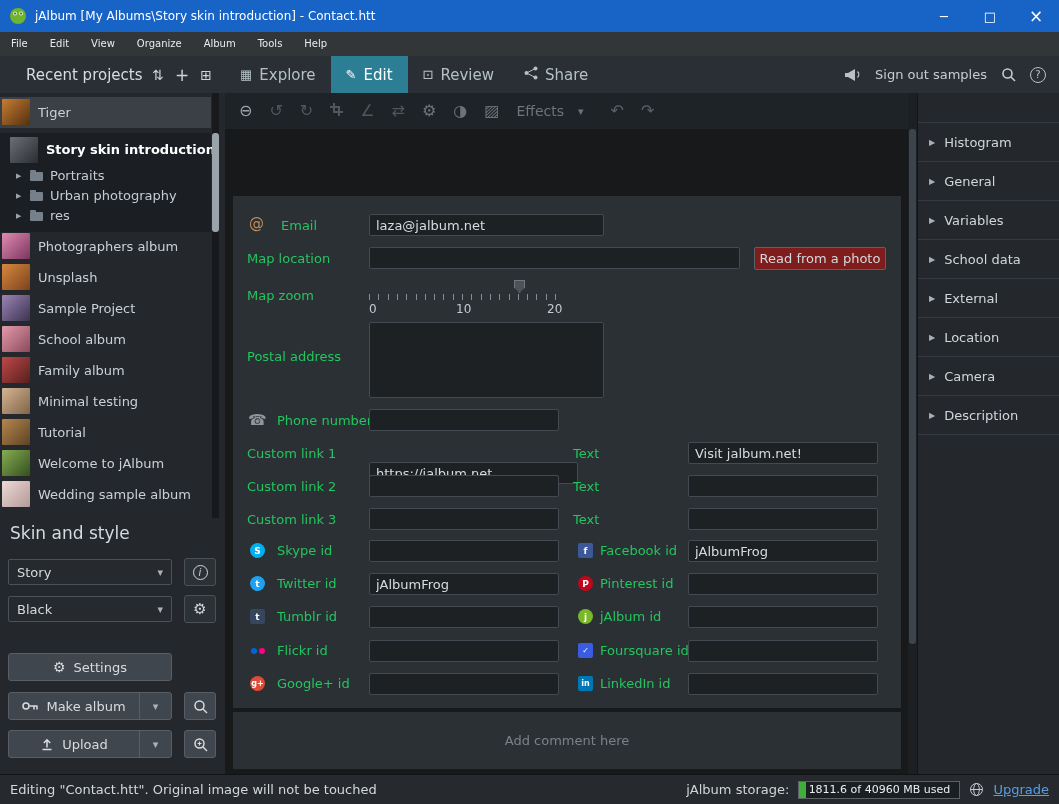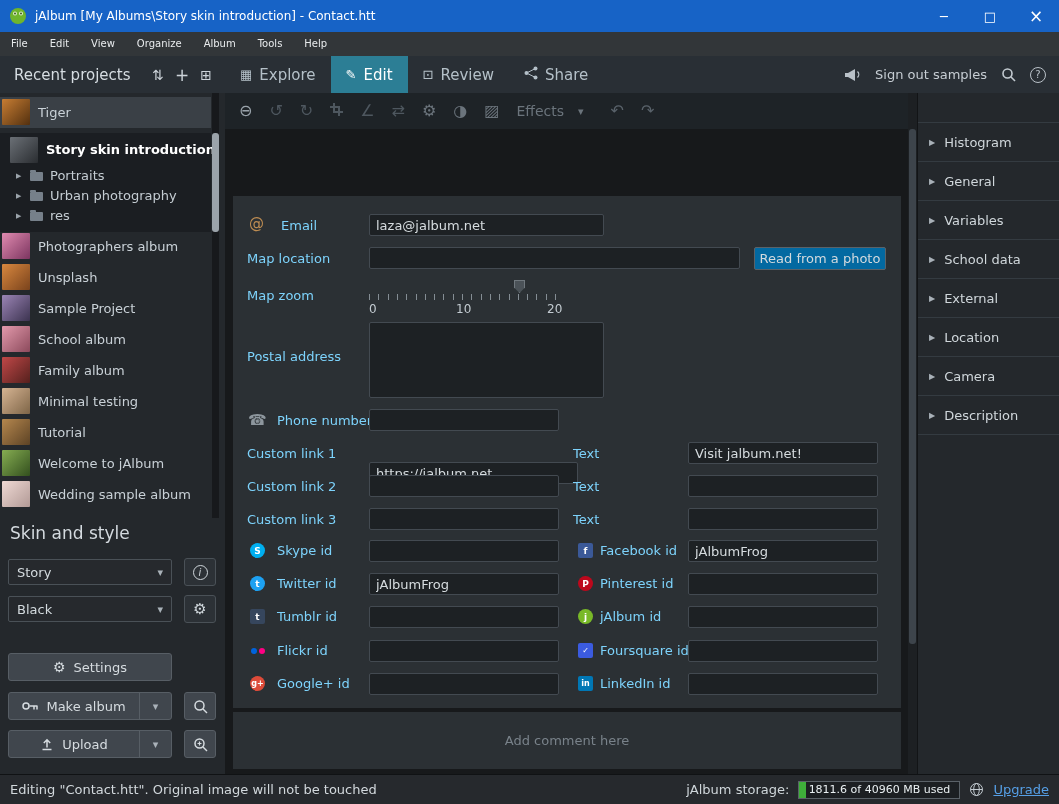--- a/index.html
+++ b/index.html
@@ -15,21 +15,21 @@
   .win-btn { width:46px; height:32px; display:flex; align-items:center; justify-content:center; font-size:13px; color:#fff; }
   .win-btn.close { font-size:17px; }
 
   
   .menubar { position:absolute; left:0; top:32px; width:1059px; height:24px; background:#323639; display:flex; align-items:center; }
   .menu-item { padding:0 11px; font-size:10px; color:#e8ebed; line-height:24px; }
 
   
   .topbar { position:absolute; left:0; top:56px; width:1059px; height:37px; background:#292f35; }
   .recent-header { position:absolute; left:0; top:0; width:225px; height:37px; display:flex; align-items:center; }
-  .recent-title { margin-left:14px; font-size:15px; color:#d6dde2; }
+  .recent-title { margin-left:26px; font-size:15px; color:#d6dde2; }
   .recent-icons { margin-left:auto; display:flex; align-items:center; gap:11px; padding-right:13px; color:#ccd3d9; }
   .recent-icons span { font-size:14px; }
   .tabs { position:absolute; left:225px; top:0; height:37px; display:flex; }
   .tab { display:flex; align-items:center; gap:7px; padding:0 15px; font-size:15px; color:#b4c0c8; }
   .tab .tab-ico { font-size:13px; }
   .tab.active { background:#2c7e95; color:#fff; }
   .topbar-right { position:absolute; right:0; top:0; height:37px; display:flex; align-items:center; gap:14px; padding-right:13px; }
   .signout { font-size:13px; color:#c6cdd3; }
   .help-circle { width:16px; height:16px; border:1.5px solid #b9c1c8; border-radius:50%; display:flex; align-items:center; justify-content:center; font-size:10px; color:#b9c1c8; }
 
@@ -72,25 +72,25 @@
   .crop-glyph::before { content:""; position:absolute; left:3px; top:0; bottom:3px; right:0; border-left:2px solid currentColor; border-bottom:2px solid currentColor; }
   .crop-glyph::after { content:""; position:absolute; left:0; top:3px; right:3px; bottom:0; border-right:2px solid currentColor; border-top:2px solid currentColor; }
   .tb-effects { display:flex; align-items:center; gap:14px; color:#6b747c; font-size:14px; }
   .tb-effects .caret { font-size:11px; }
 
   
   .canvas { position:absolute; left:225px; top:129px; width:683px; height:645px; background:#17191b; }
   .form-panel { position:absolute; left:233px; top:196px; width:668px; height:512px; background:#2b3034; }
   .comment-panel { position:absolute; left:233px; top:712px; width:668px; height:57px; background:#2b3034; display:flex; align-items:center; justify-content:center; }
   .comment-panel span { color:#79828a; font-size:13px; }
-  .flabel { position:absolute; color:#7dd3fc; font-size:13px; white-space:nowrap; }
+  .flabel { position:absolute; color:#22c55e; font-size:13px; white-space:nowrap; }
   .form-ico { position:absolute; font-size:15px; line-height:1; }
   .input { position:absolute; height:22px; background:#1d2124; border:1px solid #434a51; border-radius:2px; color:#d6dcdf; font-size:13px; padding:0 6px; font-family:inherit; outline:none; }
   .input.area { height:76px; resize:none; padding-top:4px; }
-  .panel-btn { position:absolute; background:#0369a1; border:1px solid #5a6269; border-radius:2px; color:#d3dade; font-size:13px; display:flex; align-items:center; justify-content:center; font-family:inherit; }
+  .panel-btn { position:absolute; background:#7f1d1d; border:1px solid #5a6269; border-radius:2px; color:#d3dade; font-size:13px; display:flex; align-items:center; justify-content:center; font-family:inherit; }
   .slider { position:absolute; }
   .slider-thumb { position:absolute; top:0; width:11px; height:13px; background:#4b5258; border:1px solid #70787e; clip-path:polygon(0 0,100% 0,100% 58%,50% 100%,0 58%); }
   .slider-ruler { position:absolute; left:0; top:14px; width:187px; height:6px; background:repeating-linear-gradient(90deg,#848d94 0,#848d94 1px,transparent 1px,transparent 9.3px); }
   .tick { position:absolute; top:22px; font-size:12px; color:#c3cbd1; }
   .badge { position:absolute; width:15px; height:15px; display:flex; align-items:center; justify-content:center; color:#fff; font-size:9px; font-weight:bold; border-radius:2px; }
   .badge.round { border-radius:50%; }
   .badge.skype { background:#00aff0; }
   .badge.facebook { background:#3b5998; }
   .badge.twitter { background:#1da1f2; }
   .badge.pinterest { background:#bd081c; }

